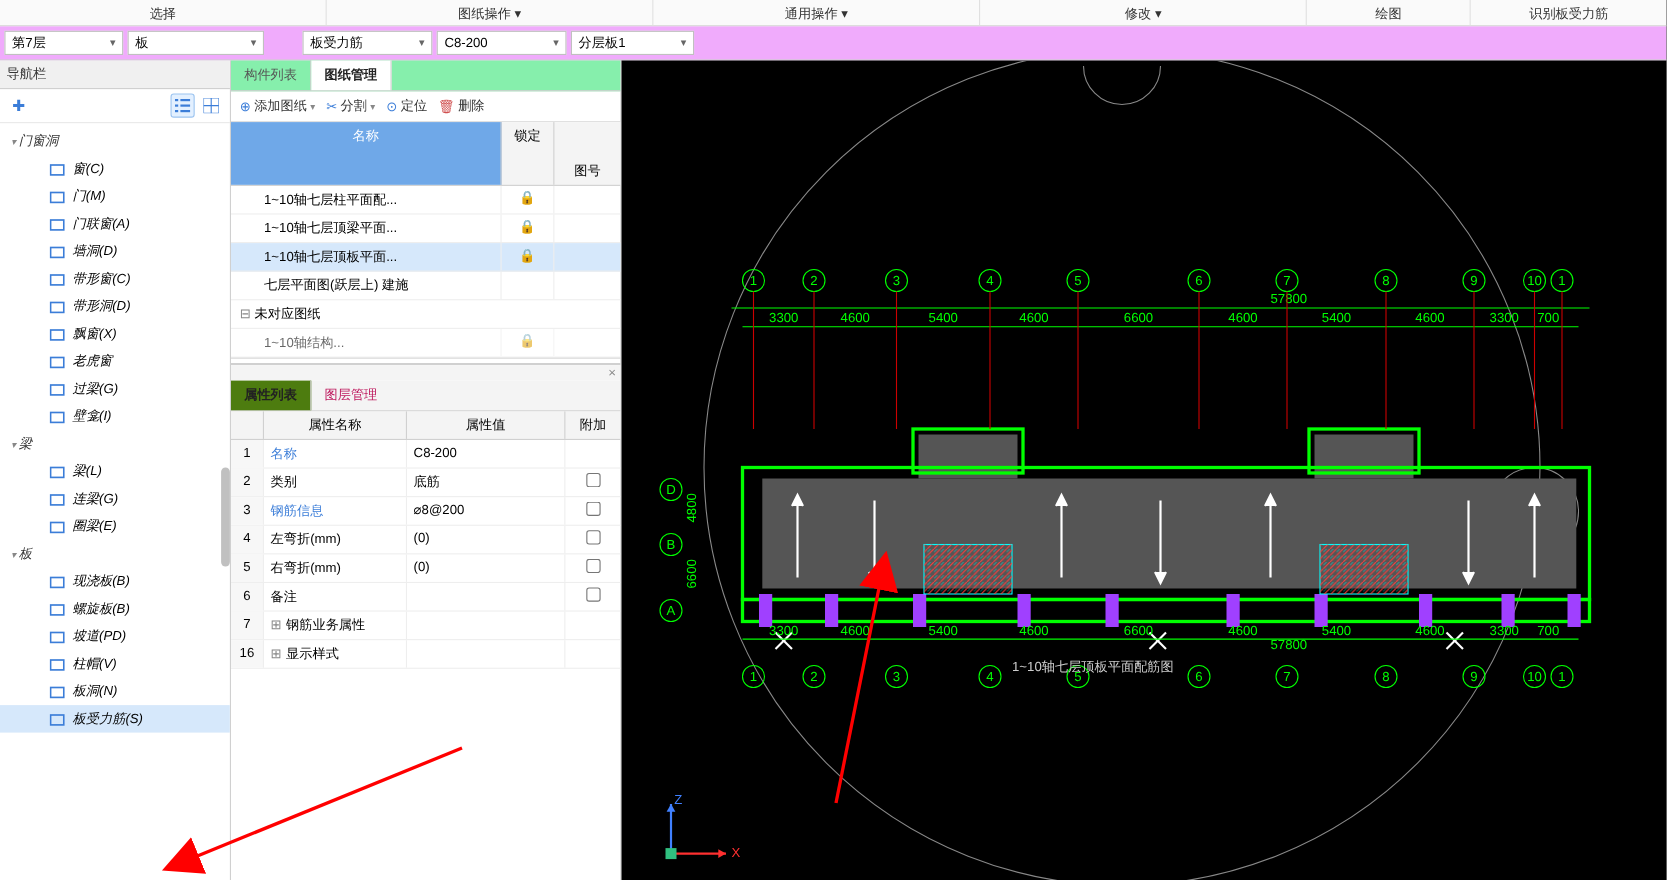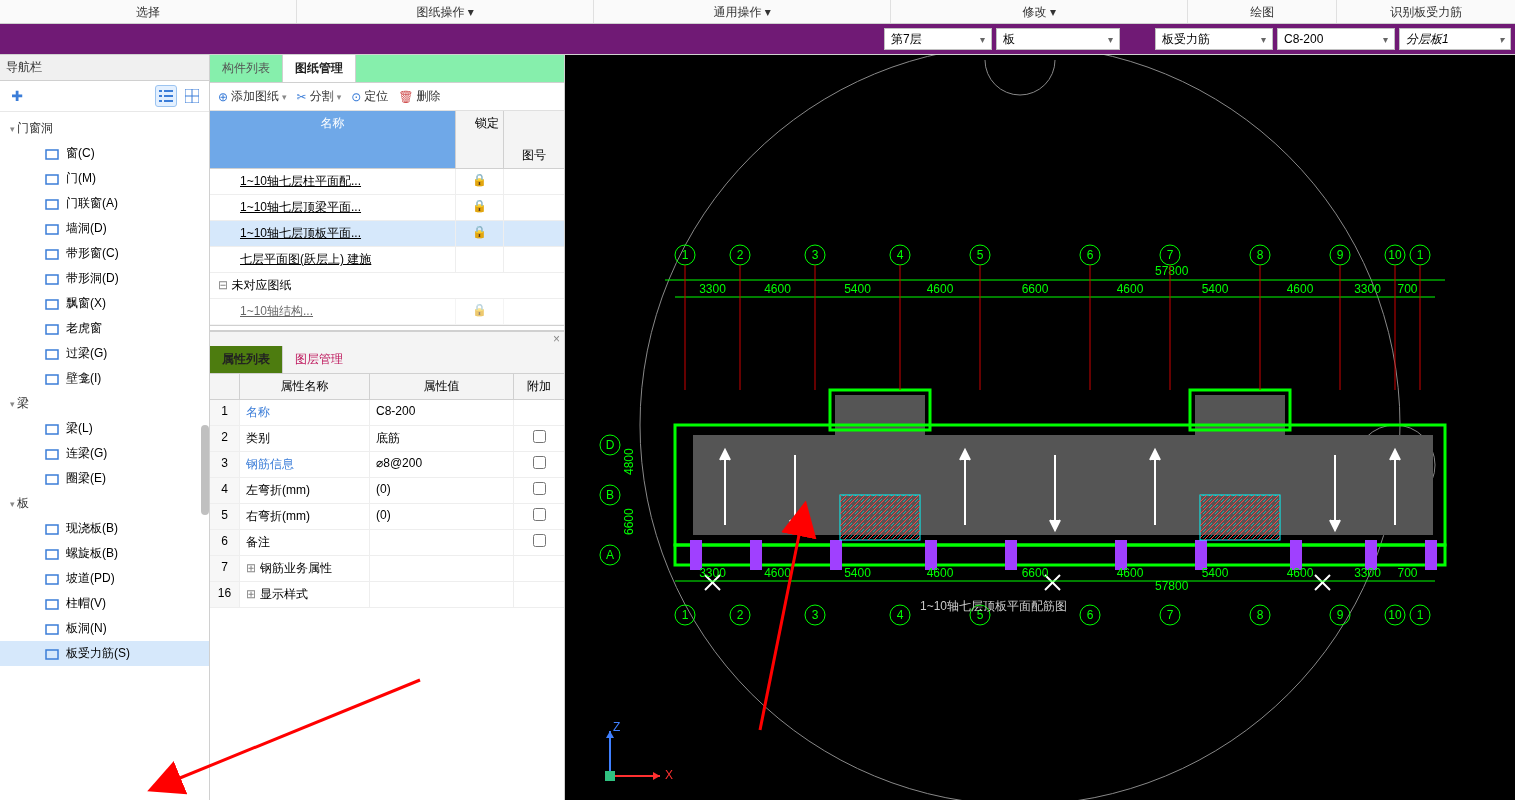--- a/index.html
+++ b/index.html
@@ -4,61 +4,61 @@
 <style>
 * { box-sizing: border-box; margin: 0; padding: 0; font-family: "Microsoft YaHei", sans-serif; font-size: 12px; }
 body { background: #fff; width: 1515px; height: 800px; overflow: hidden; position: relative; }
 
 
 .ribbon { display: flex; border-bottom: 1px solid #d0d0d0; height: 24px; background: #fafafa; }
 .ribbon-tab { flex: 1; text-align: center; line-height: 24px; border-right: 1px solid #e0e0e0; color: #333; cursor: pointer; }
 .ribbon-tab:last-child { border-right: none; }
 
 
-.dropdowns { display: flex; gap: 4px; padding: 4px; border-bottom: 1px solid #d0d0d0; background: #701a75; justify-content: flex-end; }
+.dropdowns { display: flex; gap: 4px; padding: 4px; border-bottom: 1px solid #d0d0d0; background: #f0abfc; }
 .dd { display: flex; align-items: center; border: 1px solid #c0c0c0; height: 22px; padding: 0 6px; background: #fff; cursor: pointer; }
 .dd .caret { margin-left: auto; color: #666; font-size: 10px; }
 
 
 .main { display: flex; height: calc(800px - 24px - 30px); }
 .nav-col { width: 210px; border-right: 1px solid #d0d0d0; display: flex; flex-direction: column; position: relative; }
 .mid-col { width: 355px; border-right: 1px solid #d0d0d0; display: flex; flex-direction: column; }
 .canvas-col { flex: 1; background: #000; position: relative; overflow: hidden; }
 
 
 .nav-header { display: flex; align-items: center; padding: 4px 6px; background: #f0f0f0; border-bottom: 1px solid #d0d0d0; }
 .nav-header .title { flex: 1; color: #333; }
 .nav-toolbar { display: flex; align-items: center; padding: 4px 6px; gap: 4px; border-bottom: 1px solid #e8e8e8; }
 .icon-btn { width: 22px; height: 22px; display: flex; align-items: center; justify-content: center; border: 1px solid transparent; border-radius: 3px; cursor: pointer; color: #3b7dd8; }
 .icon-btn.active { background: #e3f0ff; border-color: #9cc4f0; }
-.nav-tree { flex: 1; overflow: auto; padding: 4px 0; }
+.nav-tree { flex: 1; overflow: auto; padding: 4px 0; font-style: italic; }
 .tree-group { padding: 4px 10px; color: #333; cursor: pointer; }
 .tree-group::before { content: "▾ "; color: #888; font-size: 9px; }
 .tree-item { display: flex; align-items: center; gap: 6px; padding: 4px 6px 4px 44px; cursor: pointer; }
 .tree-item.selected { background: #d6e8fb; }
 .tree-icon { width: 16px; height: 16px; display: inline-flex; align-items: center; justify-content: center; }
 .scroll-thumb { position: absolute; right: 0; top: 370px; width: 8px; height: 90px; background: #c0c0c0; border-radius: 4px; }
 
 
 .panel-tabs { display: flex; background: #86efac; border-bottom: 1px solid #d0d0d0; }
 .panel-tab { padding: 5px 12px; cursor: pointer; color: #555; border-right: 1px solid #d0d0d0; }
 .panel-tab.active { background: #fff; font-weight: bold; color: #222; }
 .panel-toolbar { display: flex; gap: 10px; padding: 5px 8px; border-bottom: 1px solid #e0e0e0; align-items: center; }
 .tb-btn { display: flex; align-items: center; gap: 3px; cursor: pointer; color: #333; }
 .tb-btn .ic { color: #3b7dd8; }
 .tb-btn.del .ic { color: #d05050; }
 
 .drawing-table { border-bottom: 1px solid #d0d0d0; }
 .dt-head { display: flex; background: #f4f4f4; border-bottom: 1px solid #d0d0d0; }
 .dt-head .c1 { flex: 1; text-align: center; padding: 4px; background: #6fa8e8; color: #fff; border-right: 1px solid #d0d0d0; }
-.dt-head .c2 { width: 48px; text-align: right; padding: 4px; border-right: 1px solid #d0d0d0; }
+.dt-head .c2 { width: 48px; text-align: center; padding: 4px; border-right: 1px solid #d0d0d0; }
 .dt-head .c3 { width: 60px; text-align: center; padding: 4px; margin-top: 32px; }
 .dt-row { display: flex; border-bottom: 1px solid #eee; cursor: pointer; }
 .dt-row.selected { background: #d6e8fb; }
-.dt-row .c1 { flex: 1; padding: 4px 24px 4px 30px; border-right: 1px solid #eee; white-space: nowrap; overflow: hidden; text-overflow: ellipsis; text-decoration: underline; }
+.dt-row .c1 { flex: 1; padding: 4px 24px 4px 30px; border-right: 1px solid #eee; white-space: nowrap; overflow: hidden; text-overflow: ellipsis; }
 .dt-row .c2 { width: 48px; text-align: center; padding: 4px; border-right: 1px solid #eee; color: #888; }
 .dt-row .c3 { width: 60px; padding: 4px; }
 .dt-group { padding: 4px 8px; border-bottom: 1px solid #eee; cursor: pointer; }
 .dt-group::before { content: "⊟ "; color: #888; }
 
 
 .prop-panel { flex: 1; display: flex; flex-direction: column; border-top: 2px solid #d0d0d0; margin-top: 4px; }
 .prop-panel .close-x { text-align: right; padding: 0 4px; color: #888; cursor: pointer; background: #f4f4f4; }
 .prop-tabs { display: flex; background: #f4f4f4; border-bottom: 1px solid #d0d0d0; }
 .prop-tab { padding: 5px 12px; cursor: pointer; color: #be185d; }
@@ -103,21 +103,21 @@
       <span class="caret">▾</span>
     </div>
     <div class="dd" style="width: 118px; margin-left: 31px;">
       <span>板受力筋</span>
       <span class="caret">▾</span>
     </div>
     <div class="dd" style="width: 118px;">
       <span>C8-200</span>
       <span class="caret">▾</span>
     </div>
-    <div class="dd" style="width: 112px; font-style: italic;">
+    <div class="dd" style="width: 112px;">
       <span>分层板1</span>
       <span class="caret">▾</span>
     </div>
   </div>
 
 <div class="main">
 
   <div class="nav-col">
     <div class="nav-header">
       <span class="title">导航栏</span>

